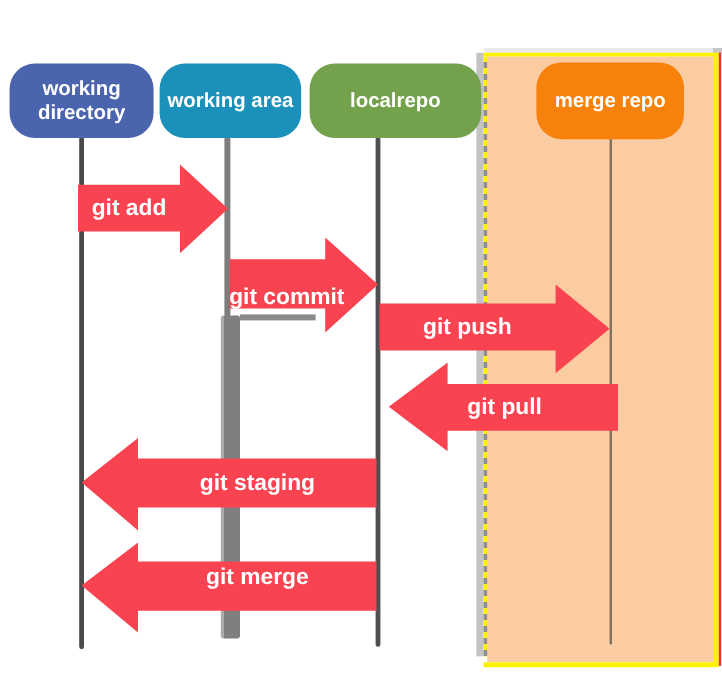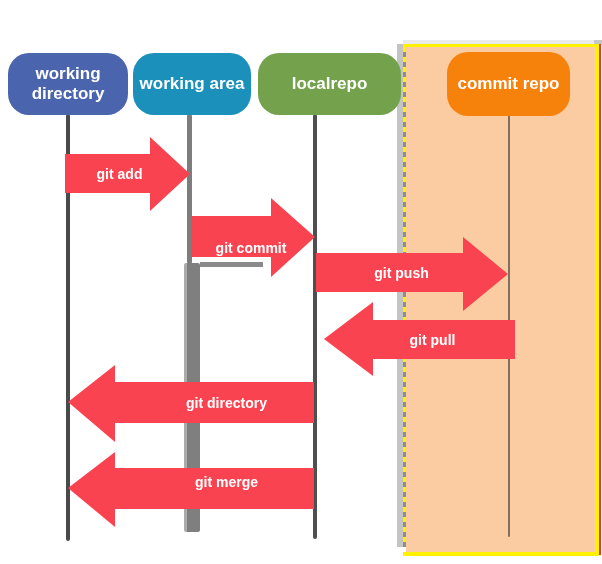--- a/index.html
+++ b/index.html
@@ -13,21 +13,21 @@
     display:flex;align-items:center;justify-content:center;text-align:center;
     color:#ffffff;font-size:17px;font-weight:700;line-height:1.18;
   }
   
   .lifeline{position:absolute;border-radius:2px;}
   
   .arrow{position:absolute;}
   .arrow-shape{position:absolute;left:0;top:0;width:100%;height:100%;background:#FA4350;}
   .arrow-label{
     position:absolute;display:flex;align-items:center;justify-content:center;
-    color:#ffffff;font-size:14px;font-weight:700;white-space:nowrap;z-index:2;margin-left:12px;
+    color:#ffffff;font-size:19px;font-weight:700;white-space:nowrap;z-index:2;
   }
   
   .rp-fill{position:absolute;left:406px;top:47px;width:189px;height:505px;background:#FBCBA1;}
   .rp-shadow-left{position:absolute;left:397px;top:44px;width:6px;height:503px;background:#C4C4C4;}
   .rp-top-strip{position:absolute;left:403px;top:40px;width:191px;height:4px;background:#EAEAEA;}
   .rp-top-cap{position:absolute;left:594px;top:40px;width:8px;height:5px;background:#C6C6C6;}
   .rp-border-top{position:absolute;left:403px;top:44px;width:196px;height:3px;background:#FFF200;}
   .rp-border-right{position:absolute;left:595px;top:44px;width:4px;height:509px;background:#FFF200;}
   .rp-border-bottom{position:absolute;left:403px;top:552px;width:196px;height:4px;background:#FFF200;}
   .rp-border-left{
@@ -63,21 +63,21 @@
   <div class="col-box" style="left:8px;top:53px;width:120px;background:#4A64AE;">
     <span>working directory</span>
   </div>
   <div class="col-box" style="left:133px;top:53px;width:118px;background:#1B90BB;">
     <span>working area</span>
   </div>
   <div class="col-box" style="left:258px;top:53px;width:143px;background:#74A24C;">
     <span>localrepo</span>
   </div>
   <div class="col-box" style="left:447px;top:52px;width:123px;height:64px;background:#F6820C;">
-    <span>commit repo</span>
+    <span>merge repo</span>
   </div>
 
   <div class="arrow" style="left:65px;top:137px;width:125px;height:74px;">
     <div class="arrow-shape" style="clip-path:polygon(0px 17px,85px 17px,85px 0px,125px 37px,85px 74px,85px 56px,0px 56px);"></div>
     <div class="arrow-label" style="left:0;width:85px;top:17px;height:39px;">git add</div>
   </div>
 
   <div class="arrow" style="left:191px;top:198px;width:124px;height:79px;">
     <div class="arrow-shape" style="clip-path:polygon(0px 18px,80px 18px,80px 0px,124px 39px,80px 79px,80px 59px,0px 59px);"></div>
     <div class="arrow-label" style="left:0;width:96px;top:34px;height:31px;">git commit</div>
@@ -88,21 +88,21 @@
     <div class="arrow-label" style="left:0;width:147px;top:16px;height:39px;">git push</div>
   </div>
 
   <div class="arrow" style="left:324px;top:302px;width:191px;height:74px;">
     <div class="arrow-shape" style="clip-path:polygon(0px 37px,49px 0px,49px 18px,191px 18px,191px 57px,49px 57px,49px 74px);"></div>
     <div class="arrow-label" style="left:49px;width:95px;top:18px;height:39px;">git pull</div>
   </div>
 
   <div class="arrow" style="left:68px;top:365px;width:246px;height:77px;">
     <div class="arrow-shape" style="clip-path:polygon(0px 37px,47px 0px,47px 17px,246px 17px,246px 58px,47px 58px,47px 77px);"></div>
-    <div class="arrow-label" style="left:47px;width:199px;top:17px;height:41px;">git directory</div>
+    <div class="arrow-label" style="left:47px;width:199px;top:17px;height:41px;">git staging</div>
   </div>
 
   <div class="arrow" style="left:68px;top:452px;width:246px;height:75px;">
     <div class="arrow-shape" style="clip-path:polygon(0px 36px,47px 0px,47px 16px,246px 16px,246px 57px,47px 57px,47px 75px);"></div>
     <div class="arrow-label" style="left:47px;width:199px;top:16px;height:28px;">git merge</div>
   </div>
 
 </div>
 
 </body></html>

